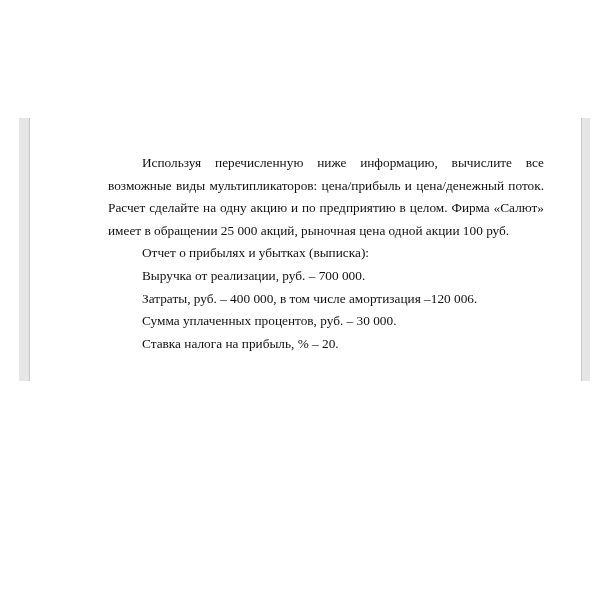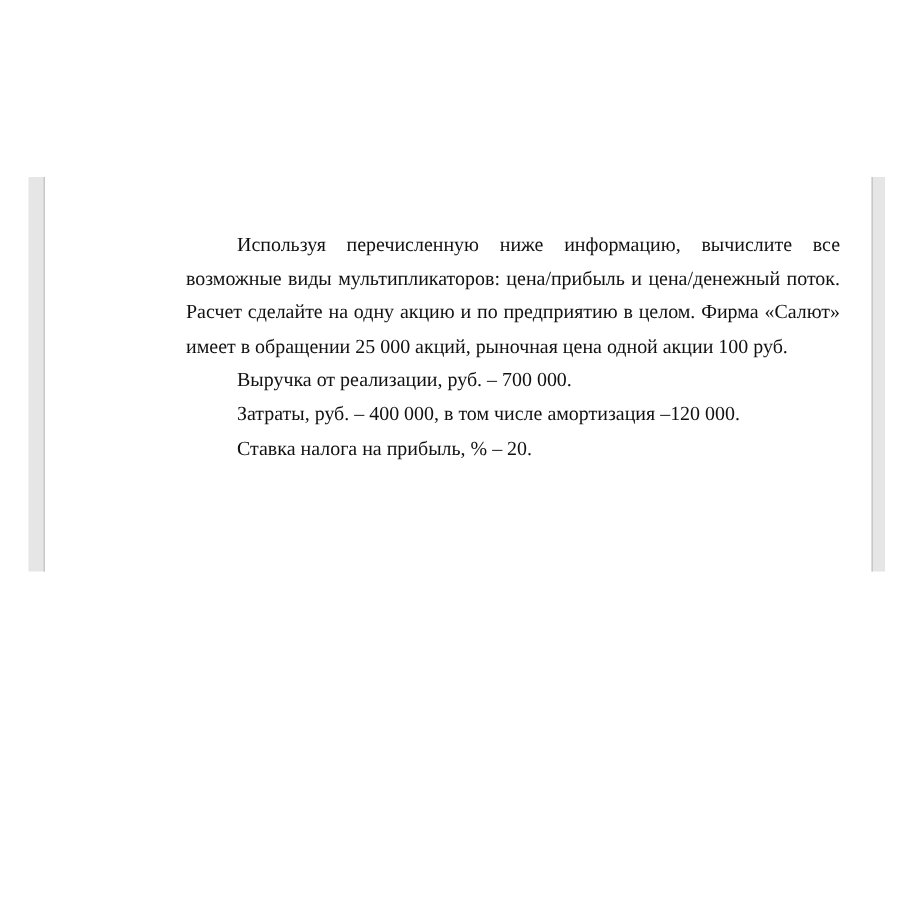--- a/index.html
+++ b/index.html
@@ -27,21 +27,21 @@
       width: 10px;
       border-right: 1px solid #c8c8c8;
     }
     .side-bar.right {
       left: 581px;
       width: 8px;
       border-left: 1px solid #c8c8c8;
     }
     .page-text {
       position: absolute;
-      left: 124px;
+      left: 108px;
       top: 152px;
       width: 436px;
       font-family: "Liberation Serif", "DejaVu Serif", serif;
       font-size: 13.3px;
       line-height: 22.6px;
       color: #111111;
     }
     .para {
       margin: 0;
       text-indent: 34px;
@@ -53,17 +53,19 @@
   </style>
 </head>
 <body>
 
 <div class="canvas">
   <div class="side-bar left"></div>
   <div class="side-bar right"></div>
 
   <div class="page-text">
     <p class="para">Используя перечисленную ниже информацию, вычислите все возможные виды мультипликаторов: цена/прибыль и цена/денежный поток. Расчет сделайте на одну акцию и по предприятию в целом. Фирма «Салют» имеет в обращении 25 000 акций, рыночная цена одной акции 100 руб.</p>
+    <p class="para plain">Отчет о прибылях и убытках (выписка):</p>
     <p class="para plain">Выручка от реализации, руб. – 700 000.</p>
-    <p class="para plain">Затраты, руб. – 400 000, в том числе амортизация –120 000.</p>
+    <p class="para plain">Затраты, руб. – 400 000, в том числе амортизация –120 006.</p>
+    <p class="para plain">Сумма уплаченных процентов, руб. – 30 000.</p>
     <p class="para plain">Ставка налога на прибыль, % – 20.</p>
   </div>
 </div>
 
 </body></html>

